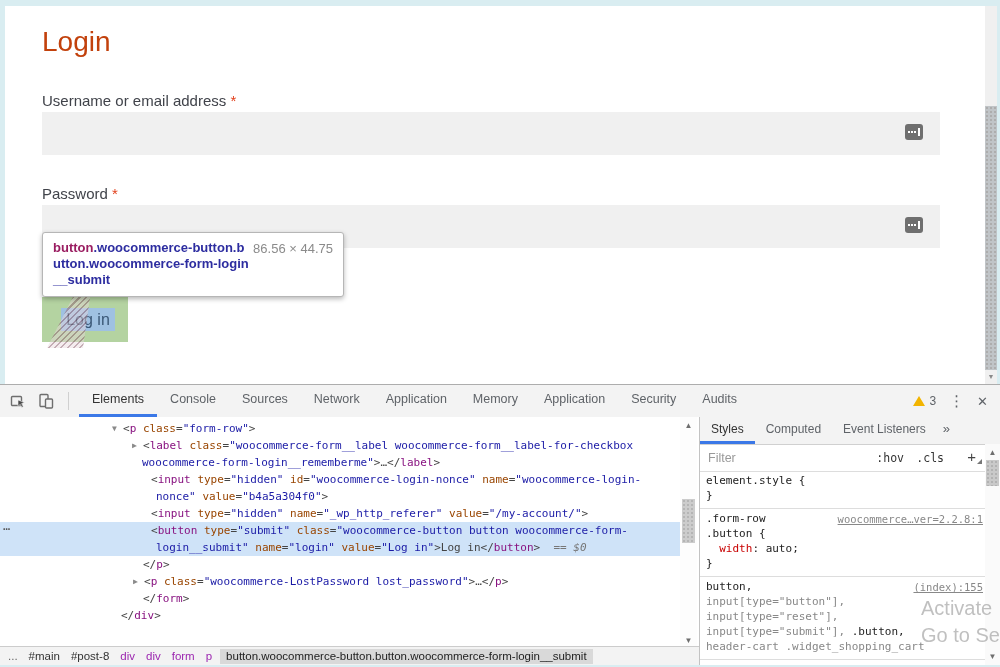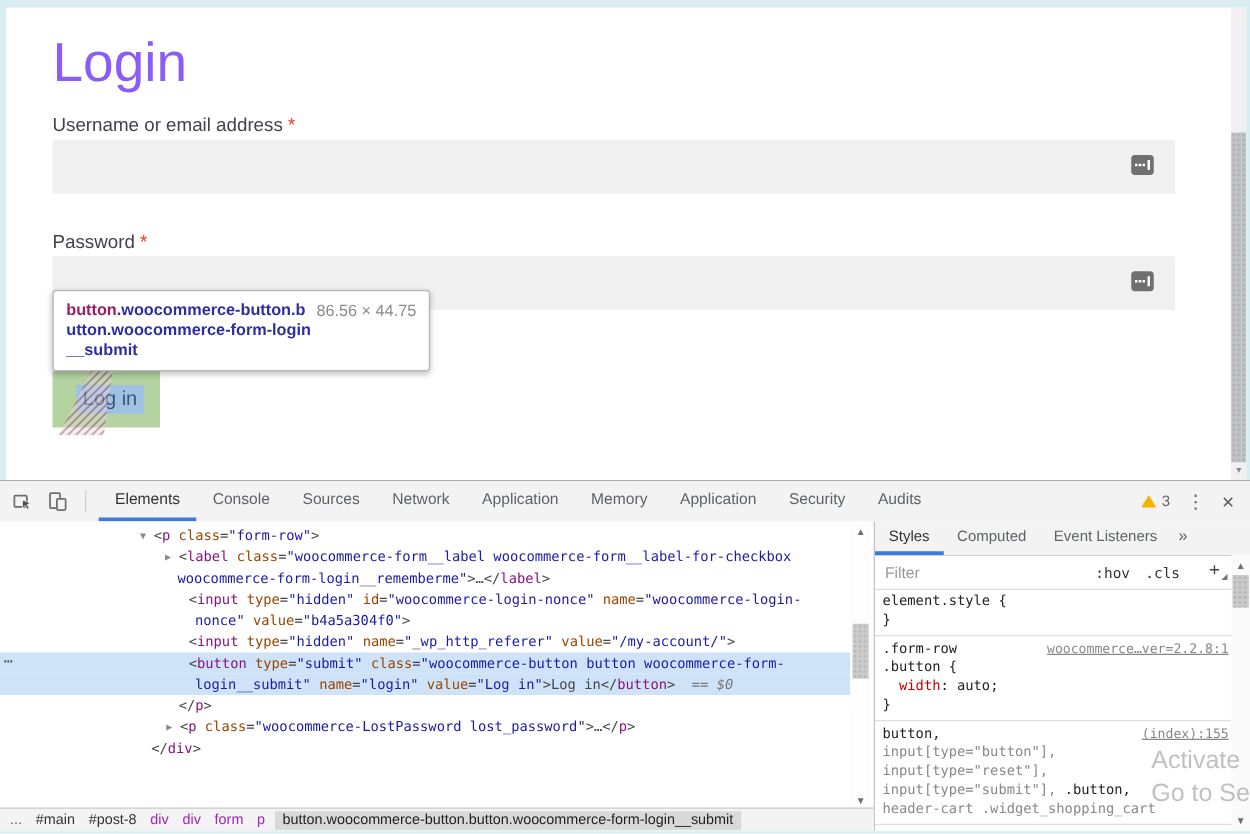--- a/index.html
+++ b/index.html
@@ -7,21 +7,21 @@
        font-family:"Liberation Sans",sans-serif;}
   
   .edge{position:absolute;background:#d9edf1;z-index:20;}
   .edge-top{left:0;top:0;width:1000px;height:6px;}
   .edge-left{left:0;top:0;width:5px;height:384px;}
   .edge-right{right:0;top:0;width:3px;height:384px;}
   .edge-bottom{left:0;bottom:0;width:1000px;height:2px;}
 
   
   .page-area{position:absolute;left:5px;top:6px;right:3px;height:378px;background:#fff;overflow:hidden;}
-  .page-title{position:absolute;left:37px;top:20px;font-size:44px;font-weight:300;color:#8b5cf6;}
+  .page-title{position:absolute;left:37px;top:20px;font-size:28px;font-weight:300;color:#c2410c;}
   .form-label{position:absolute;left:37px;font-size:15px;color:#40434a;}
   .req{color:#e2401c;}
   .wc-input{position:absolute;left:37px;width:898px;height:43px;background:#f0f0f0;border:none;outline:none;box-sizing:border-box;}
   .pm-icon{position:absolute;width:18px;height:16px;background:#6f6f6f;border-radius:3px;z-index:2;}
   .pm-icon .dots{position:absolute;left:3px;top:7px;width:2px;height:2px;background:#fff;
       box-shadow:3px 0 0 #fff,6px 0 0 #fff;}
   .pm-icon .bar{position:absolute;right:3px;top:4px;width:2px;height:8px;background:#fff;}
 
   
   .tooltip{position:absolute;left:37px;top:226px;width:302px;box-sizing:border-box;background:#fff;
@@ -200,20 +200,21 @@
         <div class="code-line" style="padding-left:112px;"><span class="tok-arw">▼</span><span class="tok-pun">&lt;</span><span class="tok-tag">p</span><span class="tok-pun"> </span><span class="tok-atn">class</span><span class="tok-pun">=</span><span class="tok-atv">"form-row"</span><span class="tok-pun">&gt;</span></div>
         <div class="code-line" style="padding-left:132px;"><span class="tok-arw">▶</span><span class="tok-pun">&lt;</span><span class="tok-tag">label</span><span class="tok-pun"> </span><span class="tok-atn">class</span><span class="tok-pun">=</span><span class="tok-atv">"woocommerce-form__label woocommerce-form__label-for-checkbox</span></div>
         <div class="code-line" style="padding-left:142px;"><span class="tok-atv">woocommerce-form-login__rememberme"</span><span class="tok-pun">&gt;</span><span class="tok-pun">…</span><span class="tok-pun">&lt;/</span><span class="tok-tag">label</span><span class="tok-pun">&gt;</span></div>
         <div class="code-line" style="padding-left:151px;"><span class="tok-pun">&lt;</span><span class="tok-tag">input</span><span class="tok-pun"> </span><span class="tok-atn">type</span><span class="tok-pun">=</span><span class="tok-atv">"hidden"</span><span class="tok-pun"> </span><span class="tok-atn">id</span><span class="tok-pun">=</span><span class="tok-atv">"woocommerce-login-nonce"</span><span class="tok-pun"> </span><span class="tok-atn">name</span><span class="tok-pun">=</span><span class="tok-atv">"woocommerce-login-</span></div>
         <div class="code-line" style="padding-left:156px;"><span class="tok-atv">nonce"</span><span class="tok-pun"> </span><span class="tok-atn">value</span><span class="tok-pun">=</span><span class="tok-atv">"b4a5a304f0"</span><span class="tok-pun">&gt;</span></div>
         <div class="code-line" style="padding-left:151px;"><span class="tok-pun">&lt;</span><span class="tok-tag">input</span><span class="tok-pun"> </span><span class="tok-atn">type</span><span class="tok-pun">=</span><span class="tok-atv">"hidden"</span><span class="tok-pun"> </span><span class="tok-atn">name</span><span class="tok-pun">=</span><span class="tok-atv">"_wp_http_referer"</span><span class="tok-pun"> </span><span class="tok-atn">value</span><span class="tok-pun">=</span><span class="tok-atv">"/my-account/"</span><span class="tok-pun">&gt;</span></div>
         <div class="code-line hl" style="padding-left:151px;"><span class="tok-pun">&lt;</span><span class="tok-tag">button</span><span class="tok-pun"> </span><span class="tok-atn">type</span><span class="tok-pun">=</span><span class="tok-atv">"submit"</span><span class="tok-pun"> </span><span class="tok-atn">class</span><span class="tok-pun">=</span><span class="tok-atv">"woocommerce-button button woocommerce-form-</span></div>
         <div class="code-line hl" style="padding-left:156px;"><span class="tok-atv">login__submit"</span><span class="tok-pun"> </span><span class="tok-atn">name</span><span class="tok-pun">=</span><span class="tok-atv">"login"</span><span class="tok-pun"> </span><span class="tok-atn">value</span><span class="tok-pun">=</span><span class="tok-atv">"Log in"</span><span class="tok-pun">&gt;</span><span class="tok-pun">Log in</span><span class="tok-pun">&lt;/</span><span class="tok-tag">button</span><span class="tok-pun">&gt;</span><span class="tok-sel">  == $0</span></div>
         <div class="code-line" style="padding-left:143px;"><span class="tok-pun">&lt;/</span><span class="tok-tag">p</span><span class="tok-pun">&gt;</span></div>
         <div class="code-line" style="padding-left:133px;"><span class="tok-arw">▶</span><span class="tok-pun">&lt;</span><span class="tok-tag">p</span><span class="tok-pun"> </span><span class="tok-atn">class</span><span class="tok-pun">=</span><span class="tok-atv">"woocommerce-LostPassword lost_password"</span><span class="tok-pun">&gt;</span><span class="tok-pun">…</span><span class="tok-pun">&lt;/</span><span class="tok-tag">p</span><span class="tok-pun">&gt;</span></div>
+        <div class="code-line" style="padding-left:143px;"><span class="tok-pun">&lt;/</span><span class="tok-tag">form</span><span class="tok-pun">&gt;</span></div>
         <div class="code-line" style="padding-left:121px;"><span class="tok-pun">&lt;/</span><span class="tok-tag">div</span><span class="tok-pun">&gt;</span></div>
         <div class="row-dots">⋯</div>
       </div>
       <div class="el-scroll">
         <div class="up">▲</div>
         <div class="el-thumb"></div>
         <div class="dn">▼</div>
       </div>
       <div class="breadcrumb-bar">
           <span class="crumb dim">...</span>

